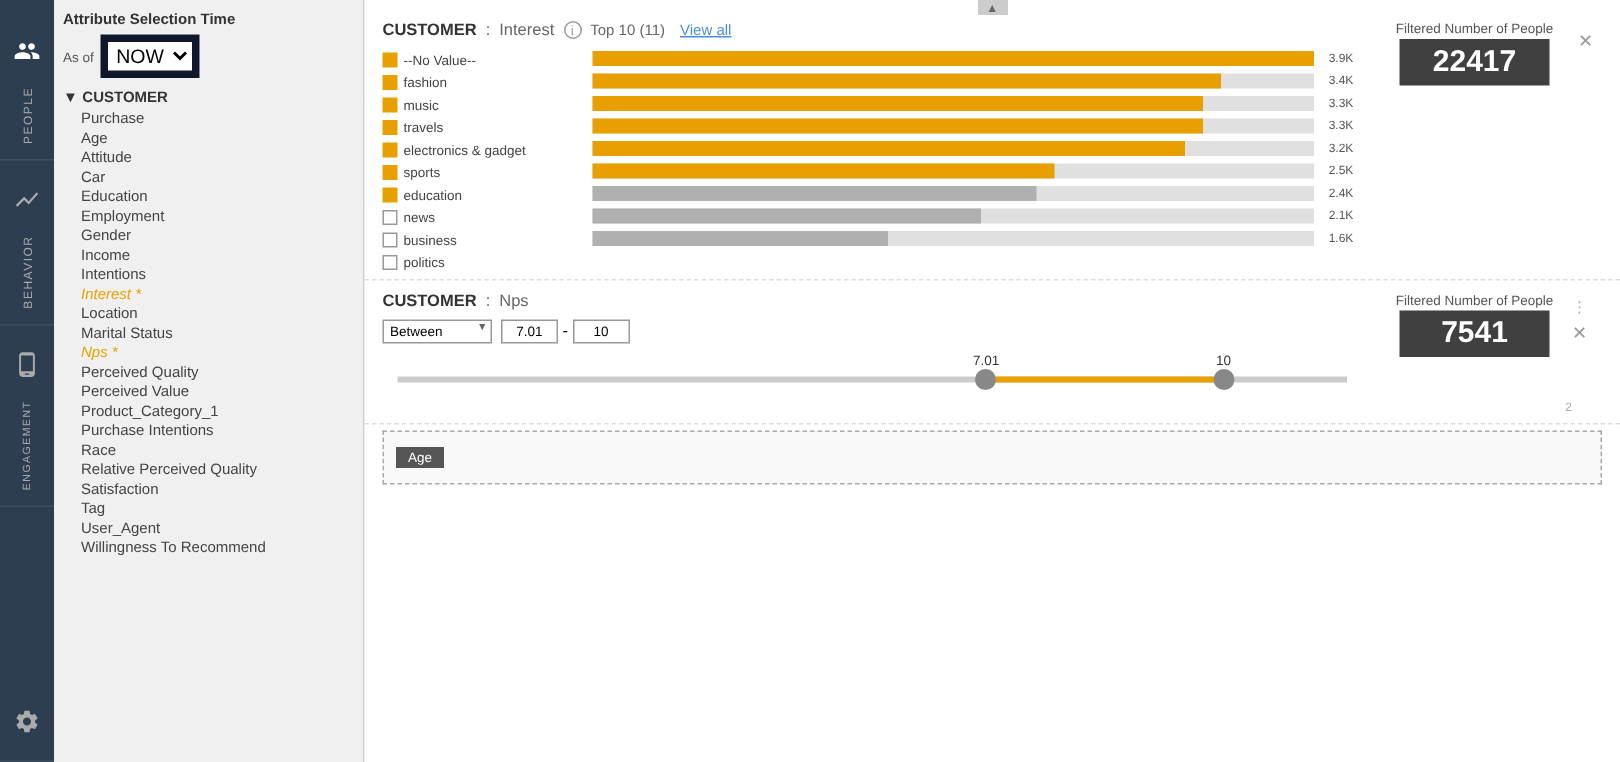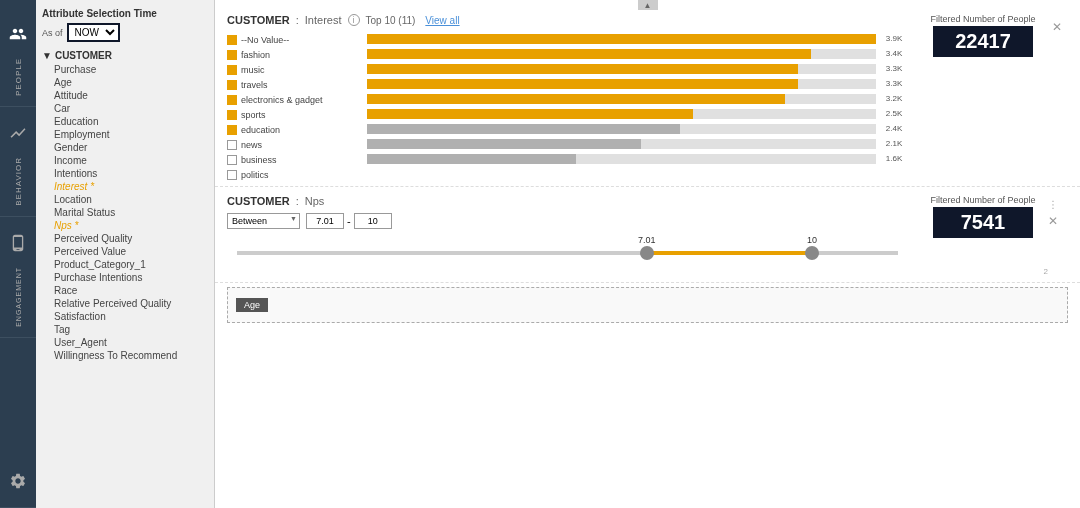--- a/index.html
+++ b/index.html
@@ -49,21 +49,21 @@
       display: flex;
       flex-direction: column;
       align-items: center;
       padding: 6px 0;
       border-bottom: 1px solid #3d4f60;
       width: 100%;
     }
 
     
     .attr-panel {
-      width: 179px;
+      width: 207px;
       background: #f0f0f0;
       border-right: 1px solid #ccc;
       padding: 8px 6px;
       flex-shrink: 0;
       overflow-y: auto;
     }
     .attr-panel-title {
       font-size: 10px;
       font-weight: bold;
       color: #333;
@@ -166,21 +166,21 @@
       font-size: 12px;
       color: #999;
       cursor: pointer;
     }
     .filtered-label {
       font-size: 9px;
       color: #555;
       margin-bottom: 2px;
     }
     .filtered-value {
-      background: #0f172a;
+      background: #404040;
       color: #fff;
       font-size: 20px;
       font-weight: bold;
       padding: 4px 18px;
       min-width: 100px;
       display: inline-block;
       text-align: center;
     }
 
     
@@ -377,21 +377,21 @@
           <path d="M19.14,12.94c0.04-0.3,0.06-0.61,0.06-0.94c0-0.32-0.02-0.64-0.07-0.94l2.03-1.58c0.18-0.14,0.23-0.41,0.12-0.61 l-1.92-3.32c-0.12-0.22-0.37-0.29-0.59-0.22l-2.39,0.96c-0.5-0.38-1.03-0.7-1.62-0.94L14.4,2.81c-0.04-0.24-0.24-0.41-0.48-0.41 h-3.84c-0.24,0-0.43,0.17-0.47,0.41L9.25,5.35C8.66,5.59,8.12,5.92,7.63,6.29L5.24,5.33c-0.22-0.08-0.47,0-0.59,0.22L2.74,8.87 C2.62,9.08,2.66,9.34,2.86,9.48l2.03,1.58C4.84,11.36,4.8,11.69,4.8,12s0.02,0.64,0.07,0.94l-2.03,1.58 c-0.18,0.14-0.23,0.41-0.12,0.61l1.92,3.32c0.12,0.22,0.37,0.29,0.59,0.22l2.39-0.96c0.5,0.38,1.03,0.7,1.62,0.94l0.36,2.54 c0.05,0.24,0.24,0.41,0.48,0.41h3.84c0.24,0,0.44-0.17,0.47-0.41l0.36-2.54c0.59-0.24,1.13-0.56,1.62-0.94l2.39,0.96 c0.22,0.08,0.47,0,0.59-0.22l1.92-3.32c0.12-0.22,0.07-0.47-0.12-0.61L19.14,12.94z M12,15.6c-1.98,0-3.6-1.62-3.6-3.6 s1.62-3.6,3.6-3.6s3.6,1.62,3.6,3.6S13.98,15.6,12,15.6z"></path>
         </svg>
     </div>
   </div>
 </div>
 
 <div class="attr-panel">
   <div class="attr-panel-title">Attribute Selection Time</div>
   <div class="attr-asof">
     <label>As of</label>
-    <select style="font-size:10px;border:2px solid #0f172a;">
+    <select style="font-size:13px;border:5px solid #0f172a;">
       <option>NOW</option>
     </select>
   </div>
   <div class="attr-group-header">
     <span>▼</span>
     <span>CUSTOMER</span>
   </div>
   <div>
     <div class="attr-item">Purchase</div>
     <div class="attr-item">Age</div>

